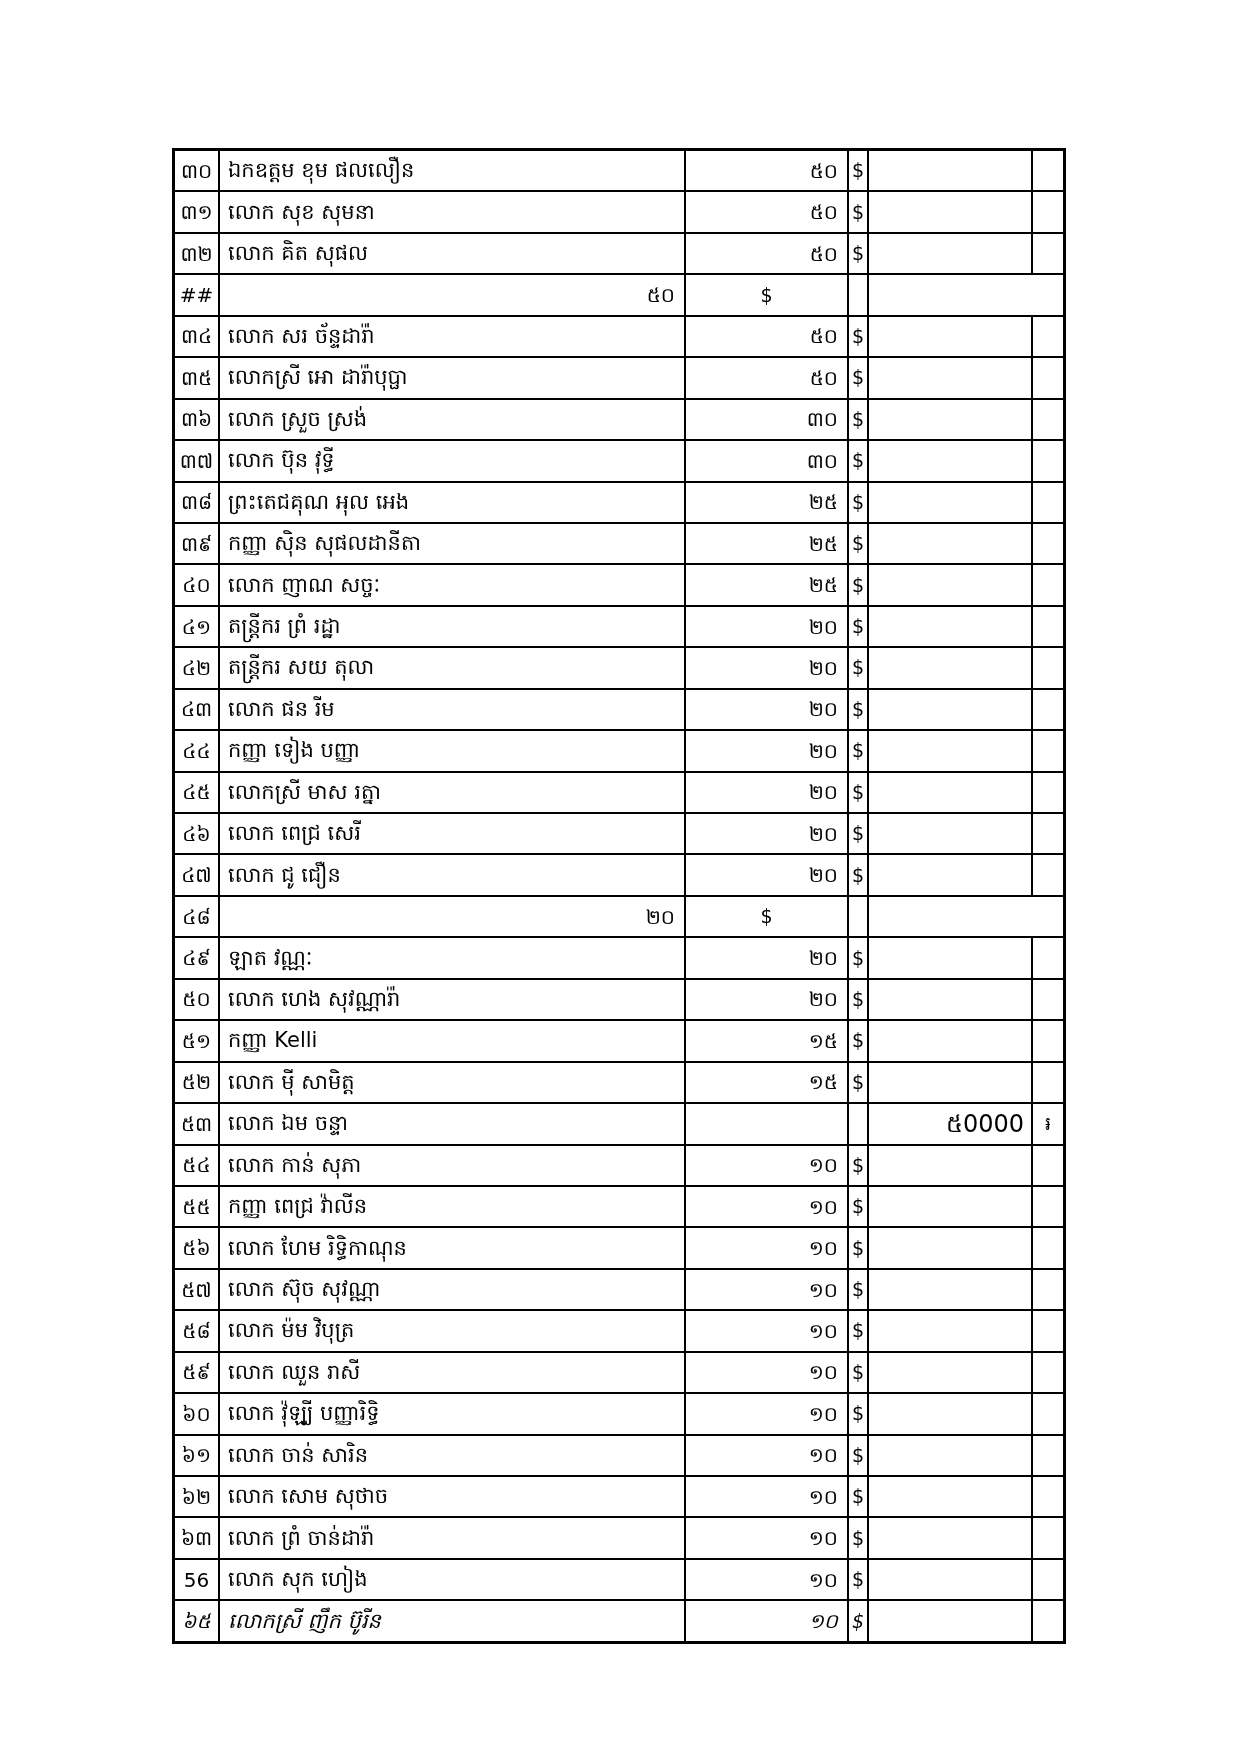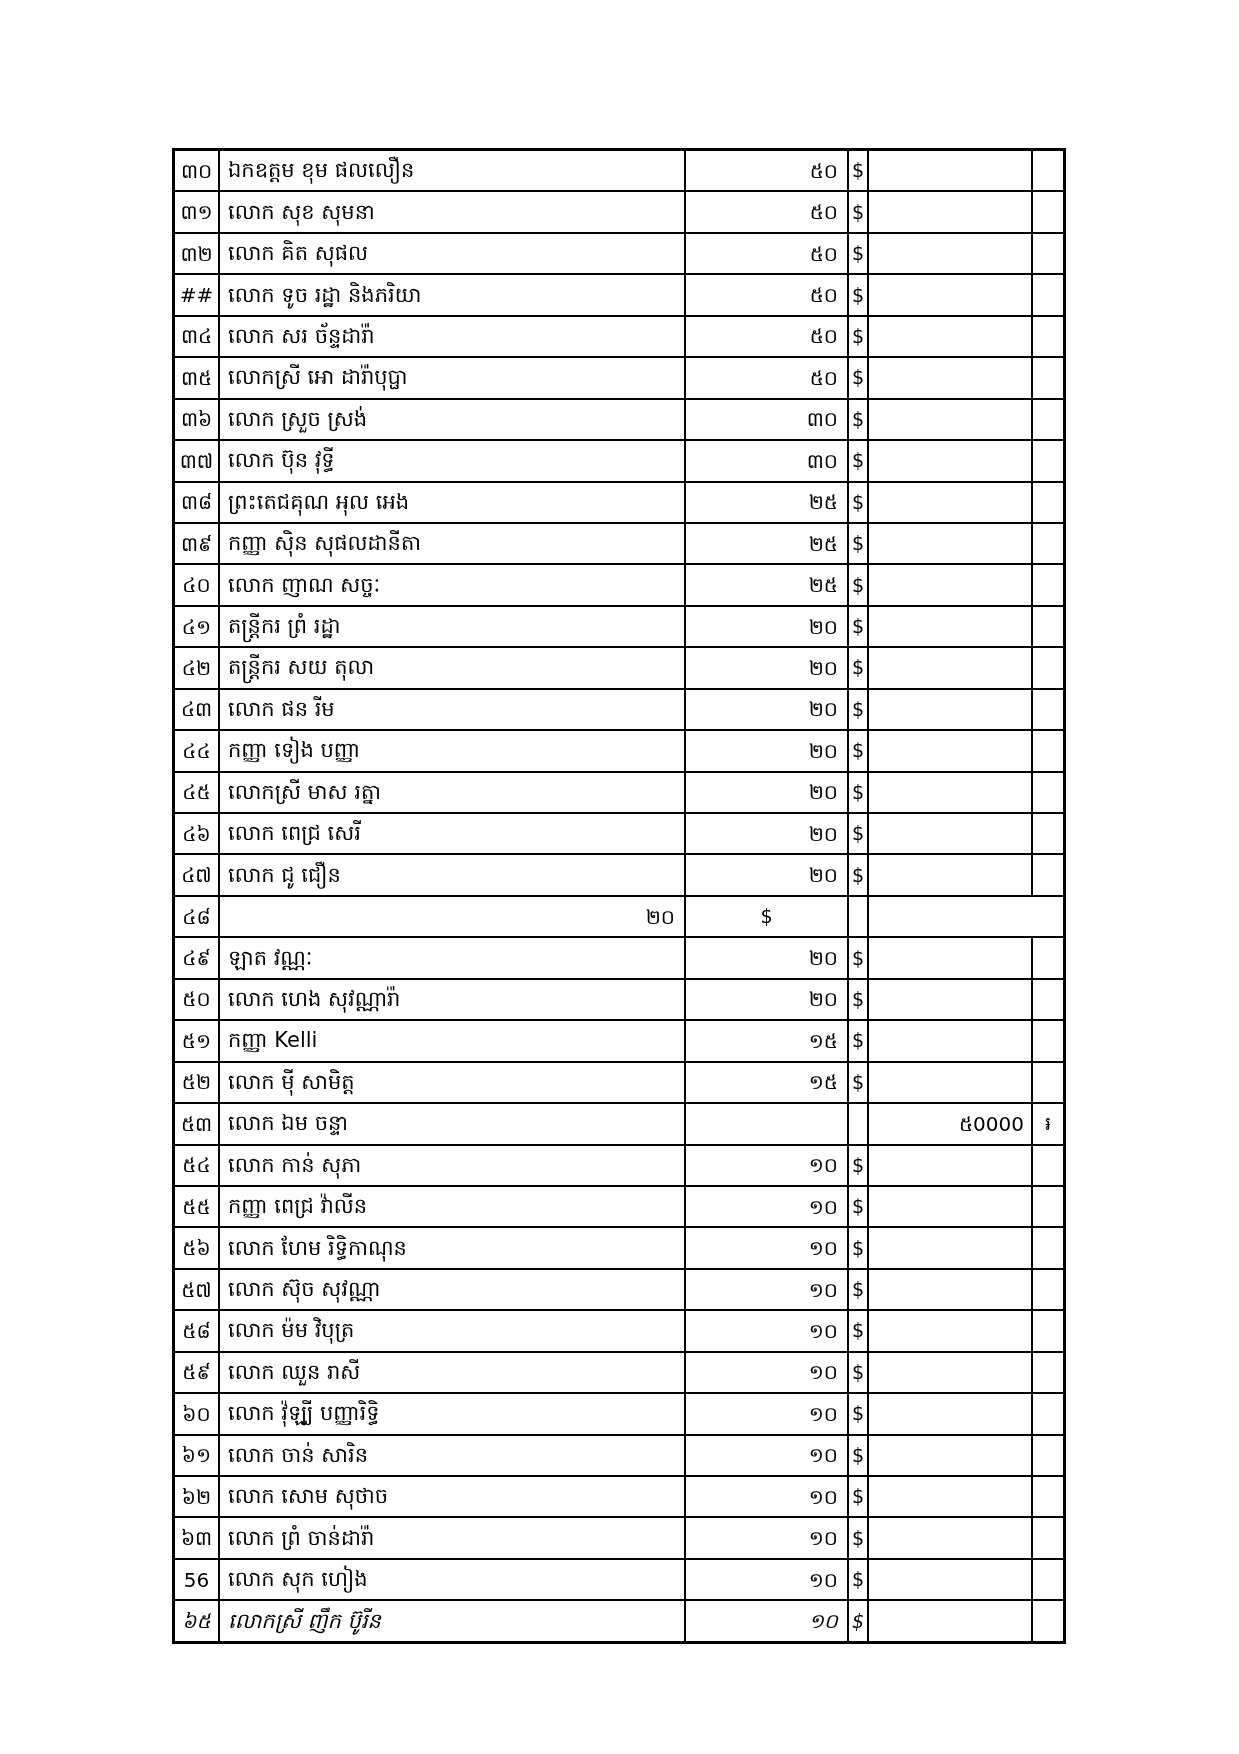--- a/index.html
+++ b/index.html
@@ -69,21 +69,21 @@
     font-size: 20px;
   }
   .c-usdsym {
     justify-content: center;
     font-size: 19px;
     padding: 0 1px;
   }
   .c-riel {
     justify-content: flex-end;
     padding-right: 7px;
-    font-size: 20px;
+    font-size: 24px;
   }
   .c-rielsym {
     justify-content: center;
     font-size: 19px;
     padding: 0 1px;
   }
 </style>
 </head>
 <body>
 
@@ -108,21 +108,20 @@
       <div class="t-row">
         <div class="t-cell c-no">៣២</div>
         <div class="t-cell c-name">លោក គិត សុផល</div>
         <div class="t-cell c-usd">៥០</div>
         <div class="t-cell c-usdsym">$</div>
         <div class="t-cell c-riel"></div>
         <div class="t-cell c-rielsym"></div>
       </div>
       <div class="t-row">
         <div class="t-cell c-no">##</div>
-        <div class="t-cell c-name">លោក ទូច រដ្ឋា និងភរិយា</div>
         <div class="t-cell c-usd">៥០</div>
         <div class="t-cell c-usdsym">$</div>
         <div class="t-cell c-riel"></div>
         <div class="t-cell c-rielsym"></div>
       </div>
       <div class="t-row">
         <div class="t-cell c-no">៣៤</div>
         <div class="t-cell c-name">លោក សរ ច័ន្ទដារ៉ា់</div>
         <div class="t-cell c-usd">៥០</div>
         <div class="t-cell c-usdsym">$</div>

